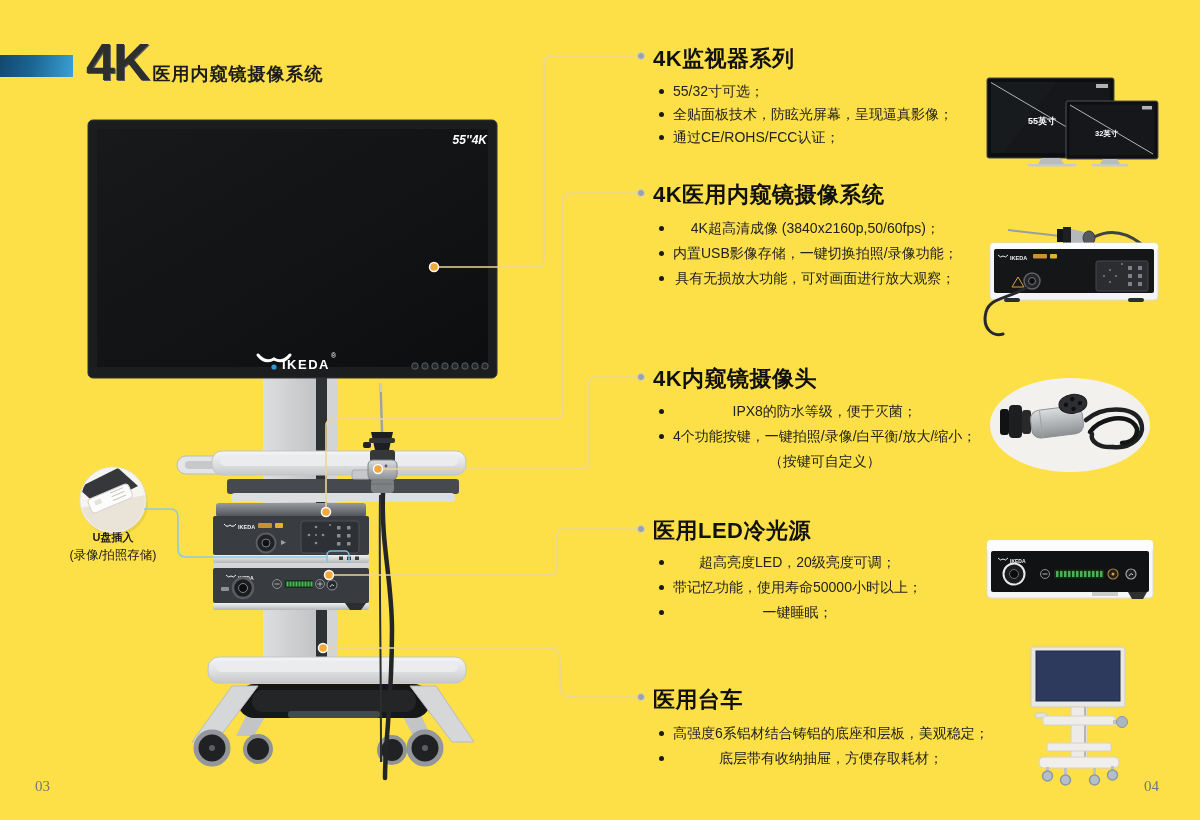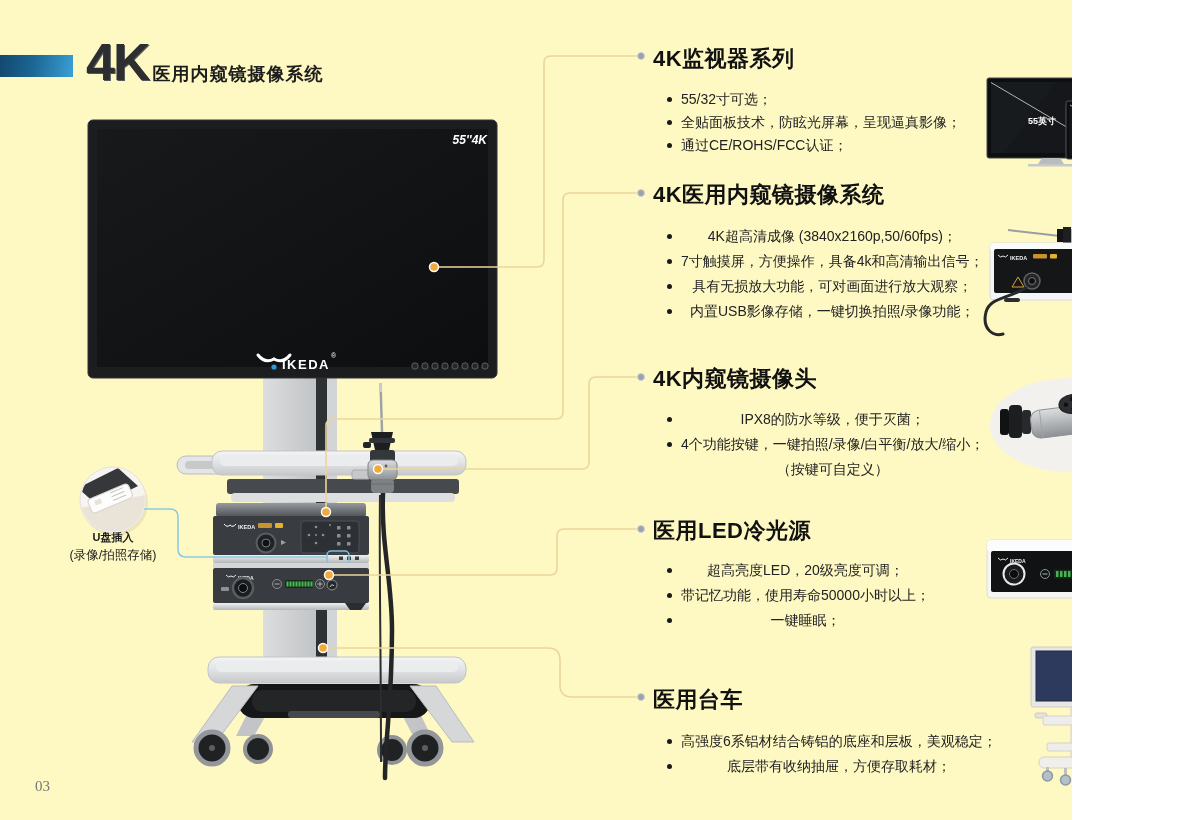--- a/index.html
+++ b/index.html
@@ -1,26 +1,26 @@
 <!DOCTYPE html>
 <html><head>
 <meta charset="utf-8">
 <style>
   html,body{margin:0;padding:0;background:#fff;}
-  .canvas{position:relative;width:1072px;height:820px;background:#fef9c3;overflow:hidden;
+  .canvas{position:relative;width:1200px;height:820px;background:#fde047;overflow:hidden;
           font-family:"Liberation Sans", sans-serif;}
   .brand-bar{position:absolute;left:0;top:55px;width:73px;height:22px;
              background:linear-gradient(100deg,#12486e 0%,#1b6694 45%,#3aa0d5 100%);}
   .title-wrap{position:absolute;left:86px;top:32px;display:flex;align-items:baseline;}
   .title-4k{font-size:52px;font-weight:bold;color:#2c2e30;letter-spacing:-2px;
             text-shadow:1px 1px 0 #55585b;}
   .title-rest{font-size:18px;font-weight:bold;color:#1d1d1d;margin-left:4px;letter-spacing:1px;}
   .section{position:absolute;left:653px;width:345px;}
   .sec-heading{font-size:22px;font-weight:bold;color:#111;letter-spacing:0.5px;}
-  ul.bullets{list-style:none;margin:8px;padding:0;position:absolute;left:4px;}
+  ul.bullets{list-style:none;margin:0;padding:0;position:absolute;left:4px;}
   ul.bullets li{position:relative;padding-left:16px;font-size:14px;color:#222;white-space:nowrap;}
   ul.bullets li::before{content:"";position:absolute;left:2px;top:50%;margin-top:-2.5px;
             width:5px;height:5px;border-radius:50%;background:#1a1a1a;}
   ul.bullets li.no-dot::before{display:none;}
   .lh23 li{line-height:23px;}
   .lh25 li{line-height:25px;text-align:center;}
   .usb-label{position:absolute;left:33px;top:528px;width:160px;text-align:center;color:#1a1a1a;}
   .usb-label .l1{font-size:11px;font-weight:bold;line-height:19px;}
   .usb-label .l2{font-size:12.5px;line-height:17px;}
   .page-num{position:absolute;font-size:15px;color:#737679;font-family:Liberation Serif, serif;}
@@ -389,23 +389,22 @@
       <li><span>55/32寸可选；</span></li>
       <li><span>全贴面板技术，防眩光屏幕，呈现逼真影像；</span></li>
       <li><span>通过CE/ROHS/FCC认证；</span></li>
     </ul>
   </div>
 
   <div class="section" style="top:180px">
     <div class="sec-heading">4K医用内窥镜摄像系统</div>
     <ul class="bullets lh25" style="top:36px">
       <li><span>4K超高清成像 (3840x2160p,50/60fps)；</span></li>
-      <li><span>7寸触摸屏，方便操作，具备4k和高清输出信号；</span></li>
+      <li><span>内置USB影像存储，一键切换拍照/录像功能；</span></li>
       <li><span>具有无损放大功能，可对画面进行放大观察；</span></li>
-      <li><span>内置USB影像存储，一键切换拍照/录像功能；</span></li>
     </ul>
   </div>
 
   <div class="section" style="top:364px">
     <div class="sec-heading">4K内窥镜摄像头</div>
     <ul class="bullets lh25" style="top:35px">
       <li><span>IPX8的防水等级，便于灭菌；</span></li>
       <li><span>4个功能按键，一键拍照/录像/白平衡/放大/缩小；</span></li>
       <li class="no-dot"><span>（按键可自定义）</span></li>
     </ul>

